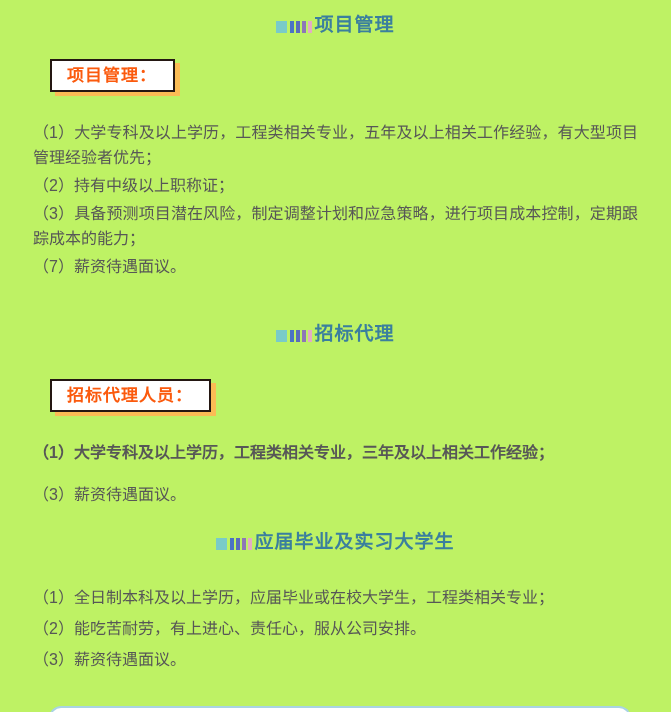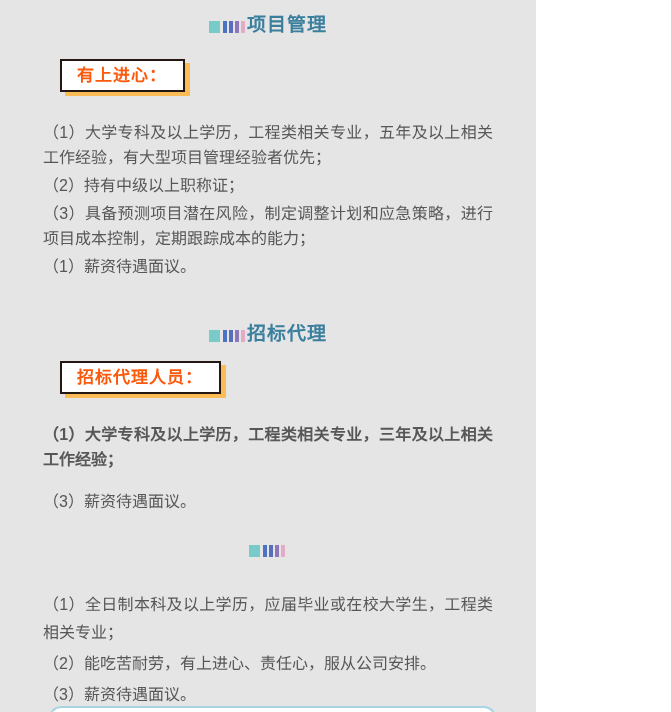--- a/index.html
+++ b/index.html
@@ -3,25 +3,25 @@
 <meta charset="utf-8">
 <style>
   * { margin: 0; padding: 0; box-sizing: border-box; }
   html, body { background: #ffffff; }
   body {
     font-family: "Liberation Sans", "DejaVu Sans", sans-serif;
     width: 671px;
   }
   .page {
     position: relative;
-    width: 536px;
+    width: 671px;
     height: 712px;
-    background: #e5e5e5;
+    background: #bef264;
     overflow: hidden;
-    padding: 0 43px;
+    padding: 0 33px;
   }
   
   .section-header {
     text-align: center;
     font-size: 19px;
     font-weight: bold;
     color: #3a7f9e;
     letter-spacing: 1px;
     line-height: 26px;
   }
@@ -65,21 +65,21 @@
     text-align: justify;
     margin-bottom: 3px;
   }
   .section-body { margin-top: 28px; }
   
   #section-0 { padding-top: 12px; }
   #section-1 { margin-top: 42px; }
   #section-1 .section-body .job-item:nth-child(1) { margin-bottom: 17px; font-weight: bold; }
   #section-2 { margin-top: 22px; }
   #section-2 .job-item { line-height: 28px; }
-  #section-1 .title-box, #section-2 .title-box { margin-top: 13px; font-family: Liberation Serif, serif; }
+  #section-1 .title-box, #section-2 .title-box { margin-top: 31px; font-family: Liberation Serif, serif; }
   
   .bottom-card {
     position: absolute;
     left: 49px;
     right: 40px;
     top: 706px;
     height: 16px;
     border: 2px solid #a9d4e4;
     border-bottom: none;
     border-radius: 12px 12px 0 0;
@@ -89,46 +89,46 @@
 </head>
 <body>
 
 <div class="page">
 
   <section class="job-section" id="section-0">
     <h2 class="section-header">
       <span class="bars-icon"><span class="bar b-teal"></span><span class="bar b-blue"></span><span class="bar b-indigo"></span><span class="bar b-purple"></span><span class="bar b-pink"></span></span><span class="header-text">项目管理</span>
     </h2>
     <div class="title-box">
-      <span class="box-label">有上进心：</span>
+      <span class="box-label">项目管理：</span>
     </div>
     <div class="section-body">
       <p class="job-item">（1）大学专科及以上学历，工程类相关专业，五年及以上相关工作经验，有大型项目管理经验者优先；</p>
       <p class="job-item">（2）持有中级以上职称证；</p>
       <p class="job-item">（3）具备预测项目潜在风险，制定调整计划和应急策略，进行项目成本控制，定期跟踪成本的能力；</p>
-      <p class="job-item">（1）薪资待遇面议。</p>
+      <p class="job-item">（7）薪资待遇面议。</p>
     </div>
   </section>
 
   <section class="job-section" id="section-1">
     <h2 class="section-header">
       <span class="bars-icon"><span class="bar b-teal"></span><span class="bar b-blue"></span><span class="bar b-indigo"></span><span class="bar b-purple"></span><span class="bar b-pink"></span></span><span class="header-text">招标代理</span>
     </h2>
     <div class="title-box">
       <span class="box-label">招标代理人员：</span>
     </div>
     <div class="section-body">
       <p class="job-item">（1）大学专科及以上学历，工程类相关专业，三年及以上相关工作经验；</p>
       <p class="job-item">（3）薪资待遇面议。</p>
     </div>
   </section>
 
   <section class="job-section" id="section-2">
     <h2 class="section-header">
-      <span class="bars-icon"><span class="bar b-teal"></span><span class="bar b-blue"></span><span class="bar b-indigo"></span><span class="bar b-purple"></span><span class="bar b-pink"></span></span>
+      <span class="bars-icon"><span class="bar b-teal"></span><span class="bar b-blue"></span><span class="bar b-indigo"></span><span class="bar b-purple"></span><span class="bar b-pink"></span></span><span class="header-text">应届毕业及实习大学生</span>
     </h2>
     <div class="section-body">
       <p class="job-item">（1）全日制本科及以上学历，应届毕业或在校大学生，工程类相关专业；</p>
       <p class="job-item">（2）能吃苦耐劳，有上进心、责任心，服从公司安排。</p>
       <p class="job-item">（3）薪资待遇面议。</p>
     </div>
   </section>
 
   <div class="bottom-card"></div>
 

